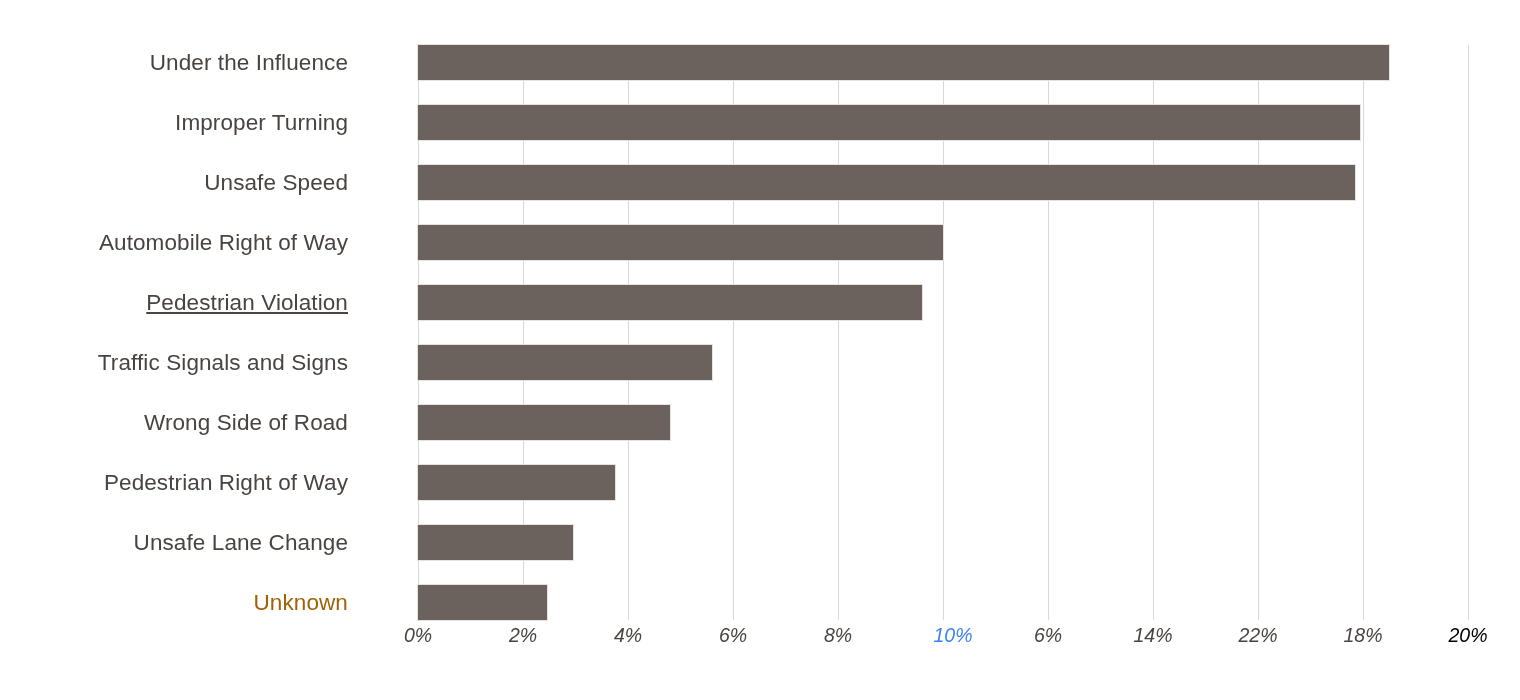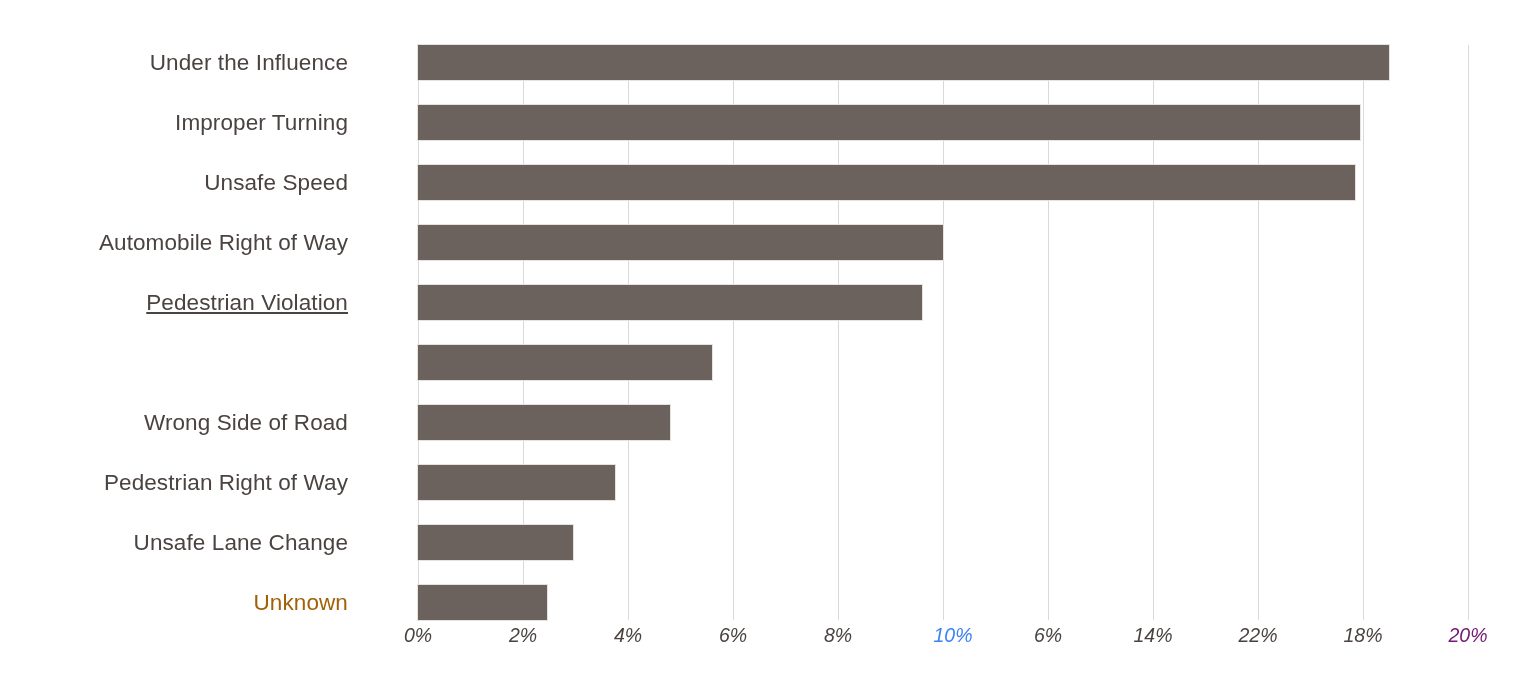--- a/index.html
+++ b/index.html
@@ -88,20 +88,21 @@
 <body>
 
 <div id="chart-root">
 
   <div class="cat-labels">
       <div class="cat-label" style="top: 45px; color: rgb(74, 67, 64);">Under the Influence</div>
       <div class="cat-label" style="top: 105px; color: rgb(74, 67, 64);">Improper Turning</div>
       <div class="cat-label" style="top: 165px; color: rgb(74, 67, 64);">Unsafe Speed</div>
       <div class="cat-label" style="top: 225px; color: rgb(74, 67, 64);">Automobile Right of Way</div>
       <div class="cat-label" style="top: 285px; color: rgb(74, 67, 64); text-decoration: underline;">Pedestrian Violation</div>
+      <div class="cat-label" style="top: 345px; color: rgb(74, 67, 64);">Traffic Signals and Signs</div>
       <div class="cat-label" style="top: 405px; color: rgb(74, 67, 64);">Wrong Side of Road</div>
       <div class="cat-label" style="top: 465px; color: rgb(74, 67, 64);">Pedestrian Right of Way</div>
       <div class="cat-label" style="top: 525px; color: rgb(74, 67, 64);">Unsafe Lane Change</div>
       <div class="cat-label" style="top: 585px; color: #a16207;">Unknown</div>
     </div>
 
   <div class="plot">
     <div>
         <div class="gridline" style="left: 0px; background: rgb(217, 217, 217);"></div>
         <div class="gridline" style="left: 105px; background: rgb(217, 217, 217);"></div>
@@ -133,16 +134,16 @@
       <div class="xtick" style="left: 418px; color: rgb(74, 67, 64);">0%</div>
       <div class="xtick" style="left: 523px; color: rgb(74, 67, 64);">2%</div>
       <div class="xtick" style="left: 628px; color: rgb(74, 67, 64);">4%</div>
       <div class="xtick" style="left: 733px; color: rgb(74, 67, 64);">6%</div>
       <div class="xtick" style="left: 838px; color: rgb(74, 67, 64);">8%</div>
       <div class="xtick" style="left: 953px; color: #3b82f6;">10%</div>
       <div class="xtick" style="left: 1048px; color: rgb(74, 67, 64);">6%</div>
       <div class="xtick" style="left: 1153px; color: rgb(74, 67, 64);">14%</div>
       <div class="xtick" style="left: 1258px; color: rgb(74, 67, 64);">22%</div>
       <div class="xtick" style="left: 1363px; color: rgb(74, 67, 64);">18%</div>
-      <div class="xtick" style="left: 1468px; color: #701a75;">20%</div>
+      <div class="xtick" style="left: 1468px; color: #000000;">20%</div>
     </div>
 
 </div>
 
 </body></html>

